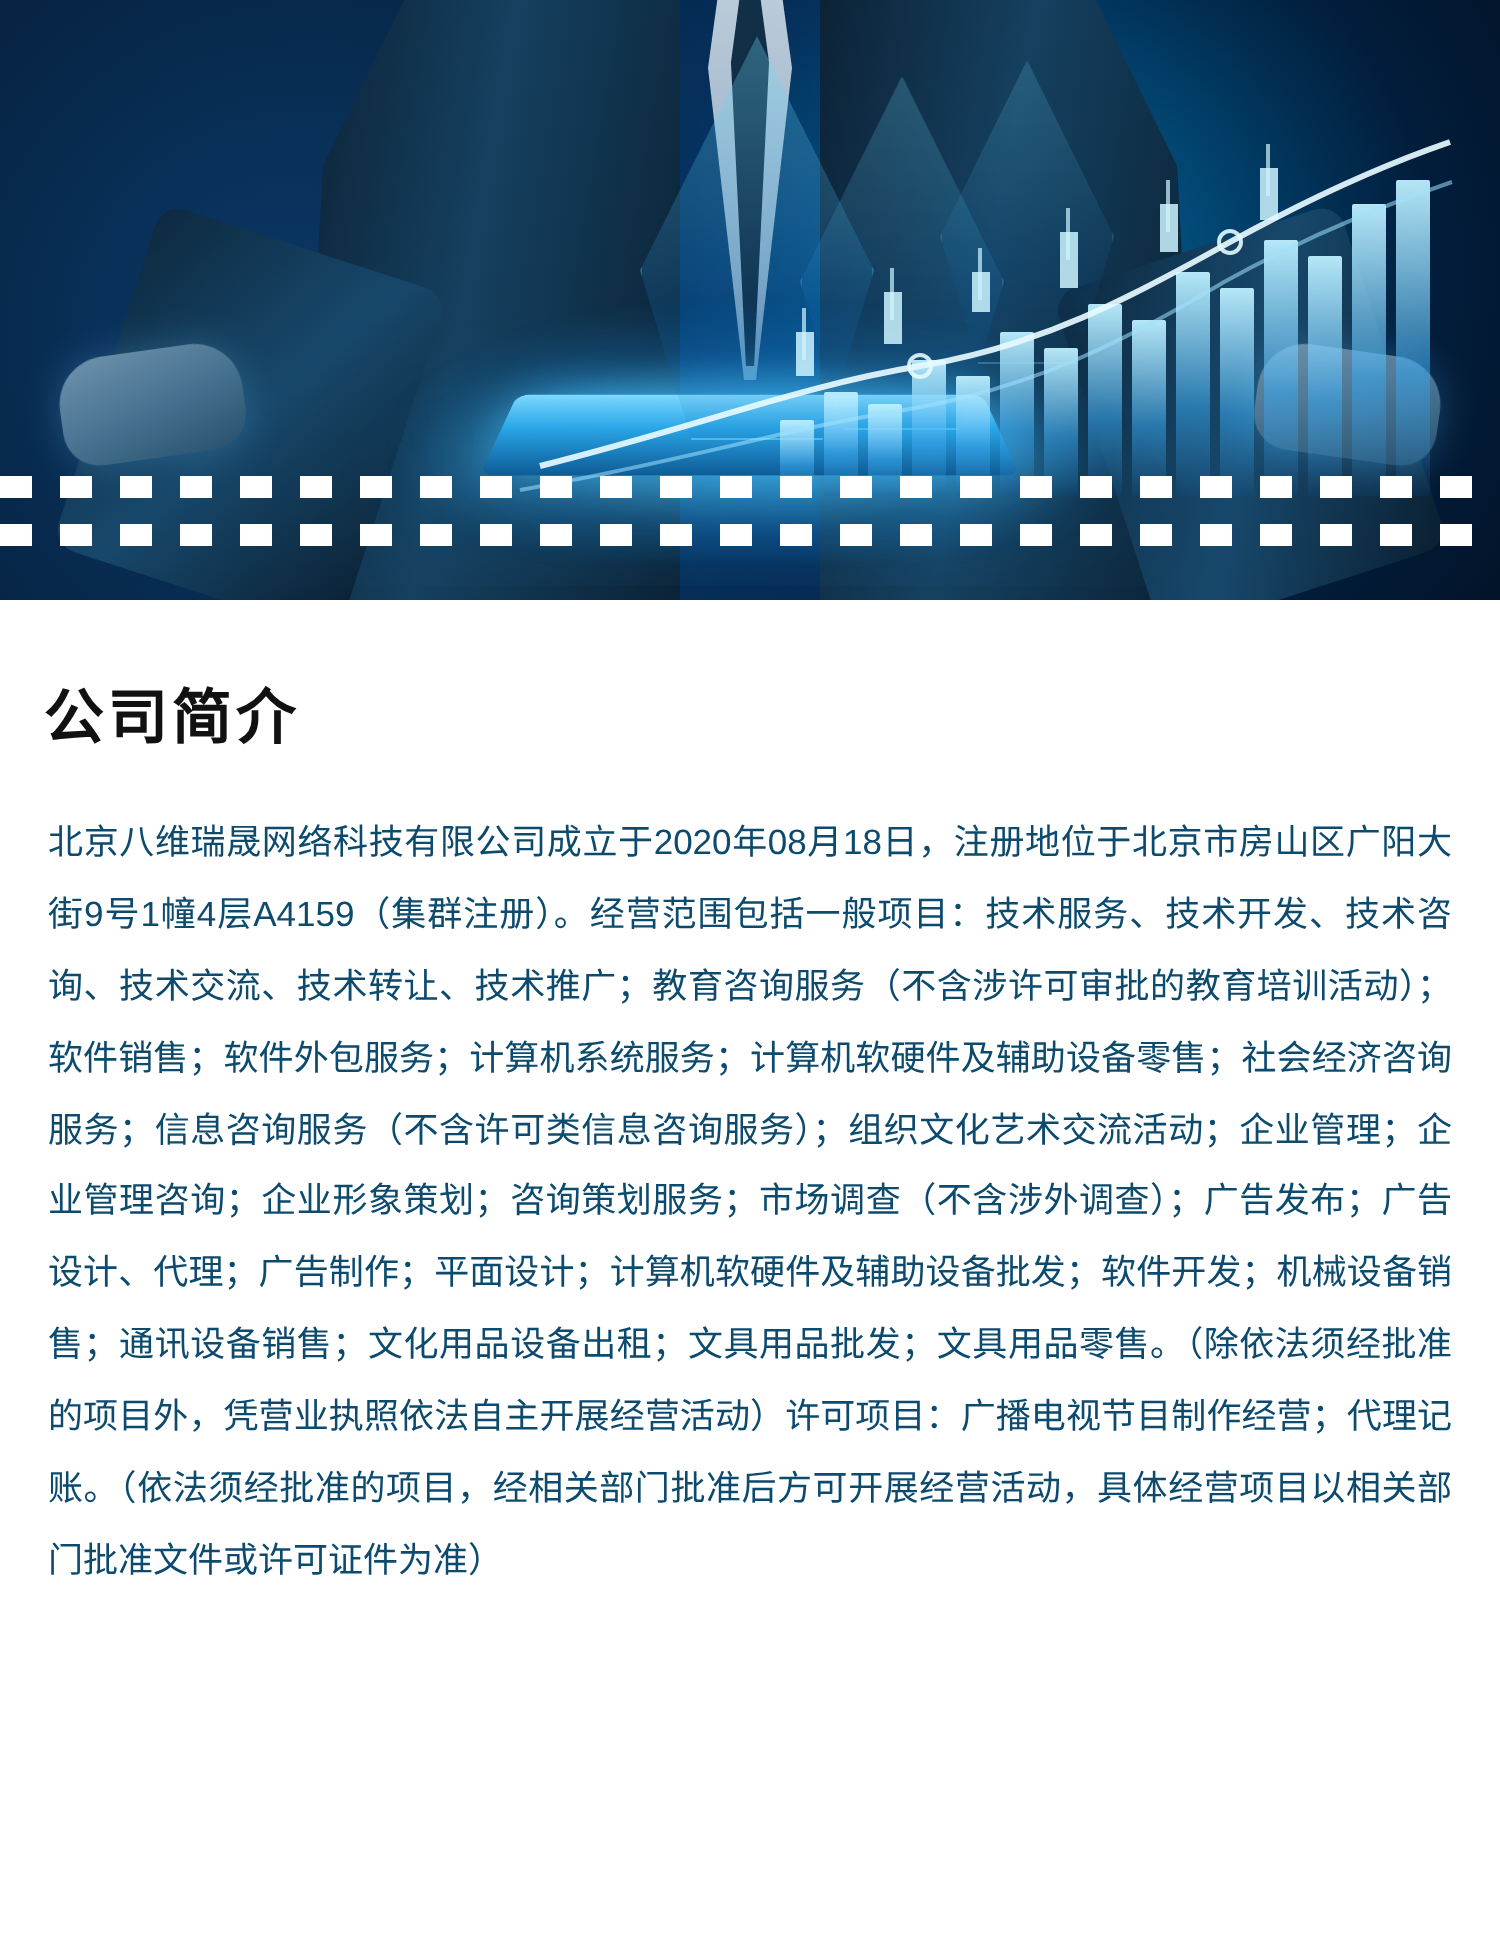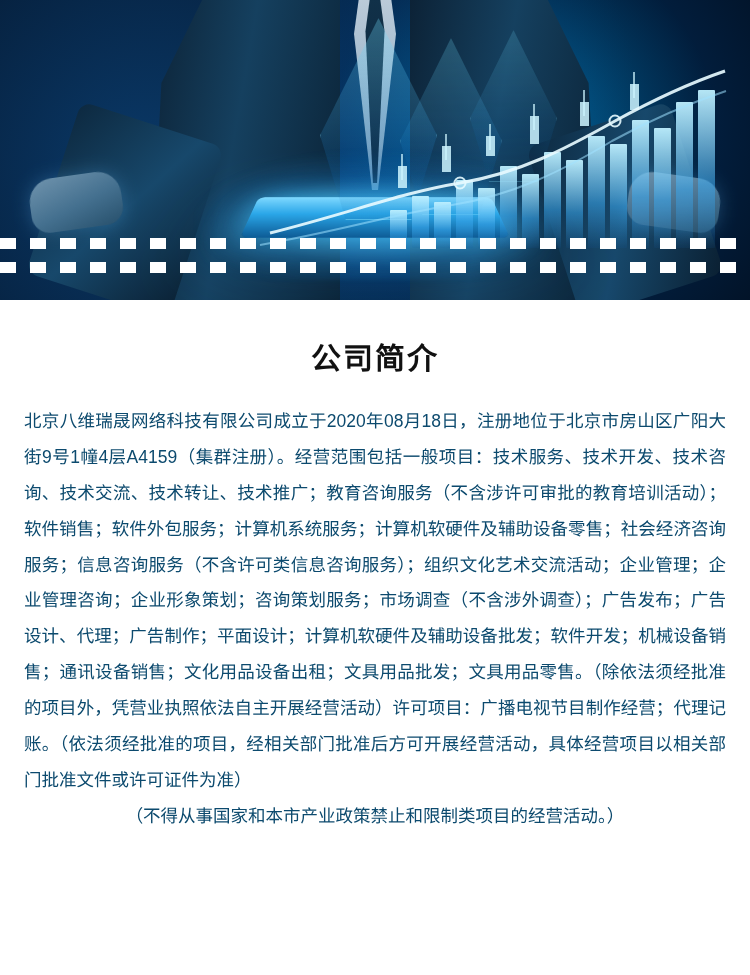--- a/index.html
+++ b/index.html
@@ -183,21 +183,21 @@
     background: repeating-linear-gradient(90deg, #ffffff 0 16px, rgba(255,255,255,0) 16px 30px);
   }
   .dash-1 { top: 238px; }
   .dash-2 { top: 262px; }
 
   
   .content {
     padding: 0 22px;
   }
   .doc-title {
-    text-align: center;
+    text-align: left;
     font-size: 30px;
     font-weight: bold;
     letter-spacing: 2px;
     color: #111111;
     margin: 34px 0 26px 0;
   }
   .doc-body {
     font-size: 17.5px;
     line-height: 2.05;
     color: #0c4a6e;
@@ -270,17 +270,16 @@
     </div>
 
     <div class="dash-strip dash-1"></div>
     <div class="dash-strip dash-2"></div>
   </div>
 
   <div class="content">
     <h1 class="doc-title">公司简介</h1>
     <p class="doc-body">
       <span>北京八维瑞晟网络科技有限公司成立于2020年08月18日，注册地位于北京市房山区广阳大街9号1幢4层A4159（集群注册）。经营范围包括一般项目：技术服务、技术开发、技术咨询、技术交流、技术转让、技术推广；教育咨询服务（不含涉许可审批的教育培训活动）；软件销售；软件外包服务；计算机系统服务；计算机软硬件及辅助设备零售；社会经济咨询服务；信息咨询服务（不含许可类信息咨询服务）；组织文化艺术交流活动；企业管理；企业管理咨询；企业形象策划；咨询策划服务；市场调查（不含涉外调查）；广告发布；广告设计、代理；广告制作；平面设计；计算机软硬件及辅助设备批发；软件开发；机械设备销售；通讯设备销售；文化用品设备出租；文具用品批发；文具用品零售。（除依法须经批准的项目外，凭营业执照依法自主开展经营活动）许可项目：广播电视节目制作经营；代理记账。（依法须经批准的项目，经相关部门批准后方可开展经营活动，具体经营项目以相关部门批准文件或许可证件为准）</span>
-      <span class="tail">（不得从事国家和本市产业政策禁止和限制类项目的经营活动。）</span>
     </p>
   </div>
 
 </div>
 
 </body></html>

